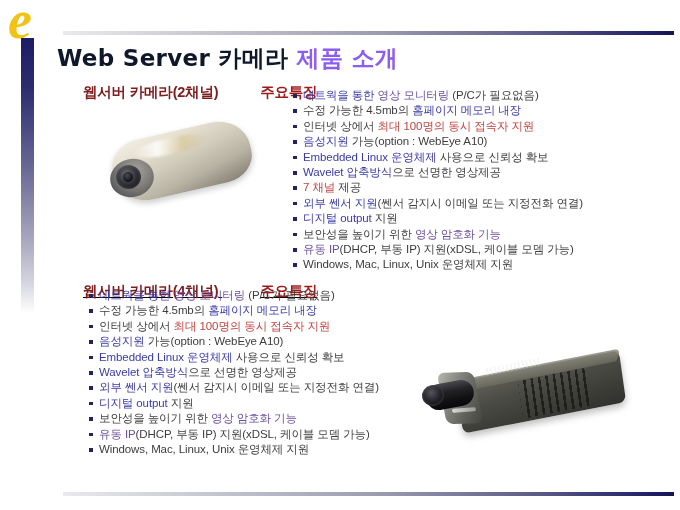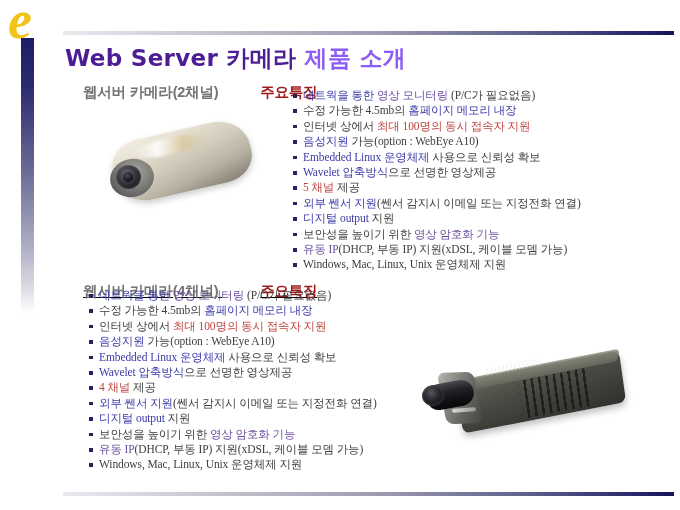--- a/index.html
+++ b/index.html
@@ -53,51 +53,50 @@
   .main-title {
     position: absolute;
     left: 57px;
     top: 43px;
     font-family: "DejaVu Sans", sans-serif;
     font-weight: bold;
     font-size: 23px;
     white-space: nowrap;
     letter-spacing: 0.3px;
   }
-  .main-title .red  { color: #4c1d95; margin-left: 8px; }
+  .main-title .red  { color: #0f172a; }
   .main-title .navy { color: #8b5cf6; }
 
   .sec-head {
     position: absolute;
     font-weight: bold;
     font-size: 14.5px;
     white-space: nowrap;
     letter-spacing: -0.2px;
   }
-  .sec-head .navy { color: #737373; }
+  .sec-head .navy { color: #7f1d1d; }
   .sec-head .red  { color: #9e1b1b; margin-left: 38px; }
   #sec-head-1 { left: 83px; top: 83px; }
   #sec-head-2 { left: 83px; top: 282px; text-decoration: underline; }
 
   
   .blist {
     position: absolute;
     margin: 0;
     padding: 0;
     list-style: none;
   }
   .blist li {
     position: relative;
     padding-left: 11px;
     font-size: 11.5px;
     line-height: 15.4px;
     color: #3d3d3d;
     white-space: nowrap;
     letter-spacing: -0.1px;
-    font-family: Liberation Serif, serif;
   }
   .blist li::before {
     content: "";
     position: absolute;
     left: 1px;
     top: 6px;
     width: 3.5px;
     height: 3.5px;
     background: #23235e;
   }
@@ -291,41 +290,40 @@
   <div class="lens-eye"></div>
 </div>
 
 <ul class="blist" id="blist-1">
     <li><span class="hl-blue">네트웍을 통한 </span><span class="hl-purple">영상 모니터링</span><span class="plain"> (P/C가 필요없음)</span></li>
     <li><span class="plain">수정 가능한 4.5mb의 </span><span class="hl-blue">홈페이지 메모리 내장</span></li>
     <li><span class="plain">인터넷 상에서 </span><span class="hl-red">최대 100명의 동시 접속자 지원</span></li>
     <li><span class="hl-blue">음성지원</span><span class="plain"> 가능(option : WebEye A10)</span></li>
     <li><span class="hl-blue">Embedded Linux 운영체제</span><span class="plain"> 사용으로 신뢰성 확보</span></li>
     <li><span class="hl-blue">Wavelet 압축방식</span><span class="plain">으로 선명한 영상제공</span></li>
-    <li><span class="hl-red">5 채널</span><span class="plain"> 제공</span></li>
+    <li><span class="hl-red">7 채널</span><span class="plain"> 제공</span></li>
     <li><span class="hl-blue">외부 쎈서 지원</span><span class="plain">(쎈서 감지시 이메일 또는 지정전화 연결)</span></li>
     <li><span class="hl-blue">디지털 output</span><span class="plain"> 지원</span></li>
     <li><span class="plain">보안성을 높이기 위한 </span><span class="hl-purple">영상 암호화 기능</span></li>
     <li><span class="hl-purple">유동 IP</span><span class="plain">(DHCP, 부동 IP) 지원(xDSL, 케이블 모뎀 가능)</span></li>
     <li><span class="plain">Windows, Mac, Linux, Unix 운영체제 지원</span></li>
   </ul>
 
 <div class="sec-head" id="sec-head-2">
   <span class="navy">웹서버 카메라(4채널)</span>
   <span class="red">주요특징</span>
 </div>
 
 <ul class="blist" id="blist-2">
     <li><span class="hl-blue">네트웍을 통한 </span><span class="hl-purple">영상 모니터링</span><span class="plain"> (P/C가 필요없음)</span></li>
     <li><span class="plain">수정 가능한 4.5mb의 </span><span class="hl-blue">홈페이지 메모리 내장</span></li>
     <li><span class="plain">인터넷 상에서 </span><span class="hl-red">최대 100명의 동시 접속자 지원</span></li>
     <li><span class="hl-blue">음성지원</span><span class="plain"> 가능(option : WebEye A10)</span></li>
     <li><span class="hl-blue">Embedded Linux 운영체제</span><span class="plain"> 사용으로 신뢰성 확보</span></li>
     <li><span class="hl-blue">Wavelet 압축방식</span><span class="plain">으로 선명한 영상제공</span></li>
-    <li><span class="hl-red">4 채널</span><span class="plain"> 제공</span></li>
     <li><span class="hl-blue">외부 쎈서 지원</span><span class="plain">(쎈서 감지시 이메일 또는 지정전화 연결)</span></li>
     <li><span class="hl-blue">디지털 output</span><span class="plain"> 지원</span></li>
     <li><span class="plain">보안성을 높이기 위한 </span><span class="hl-purple">영상 암호화 기능</span></li>
     <li><span class="hl-purple">유동 IP</span><span class="plain">(DHCP, 부동 IP) 지원(xDSL, 케이블 모뎀 가능)</span></li>
     <li><span class="plain">Windows, Mac, Linux, Unix 운영체제 지원</span></li>
   </ul>
 
 <div class="cam2">
   <div class="body"></div>
   <div class="topface"></div>

